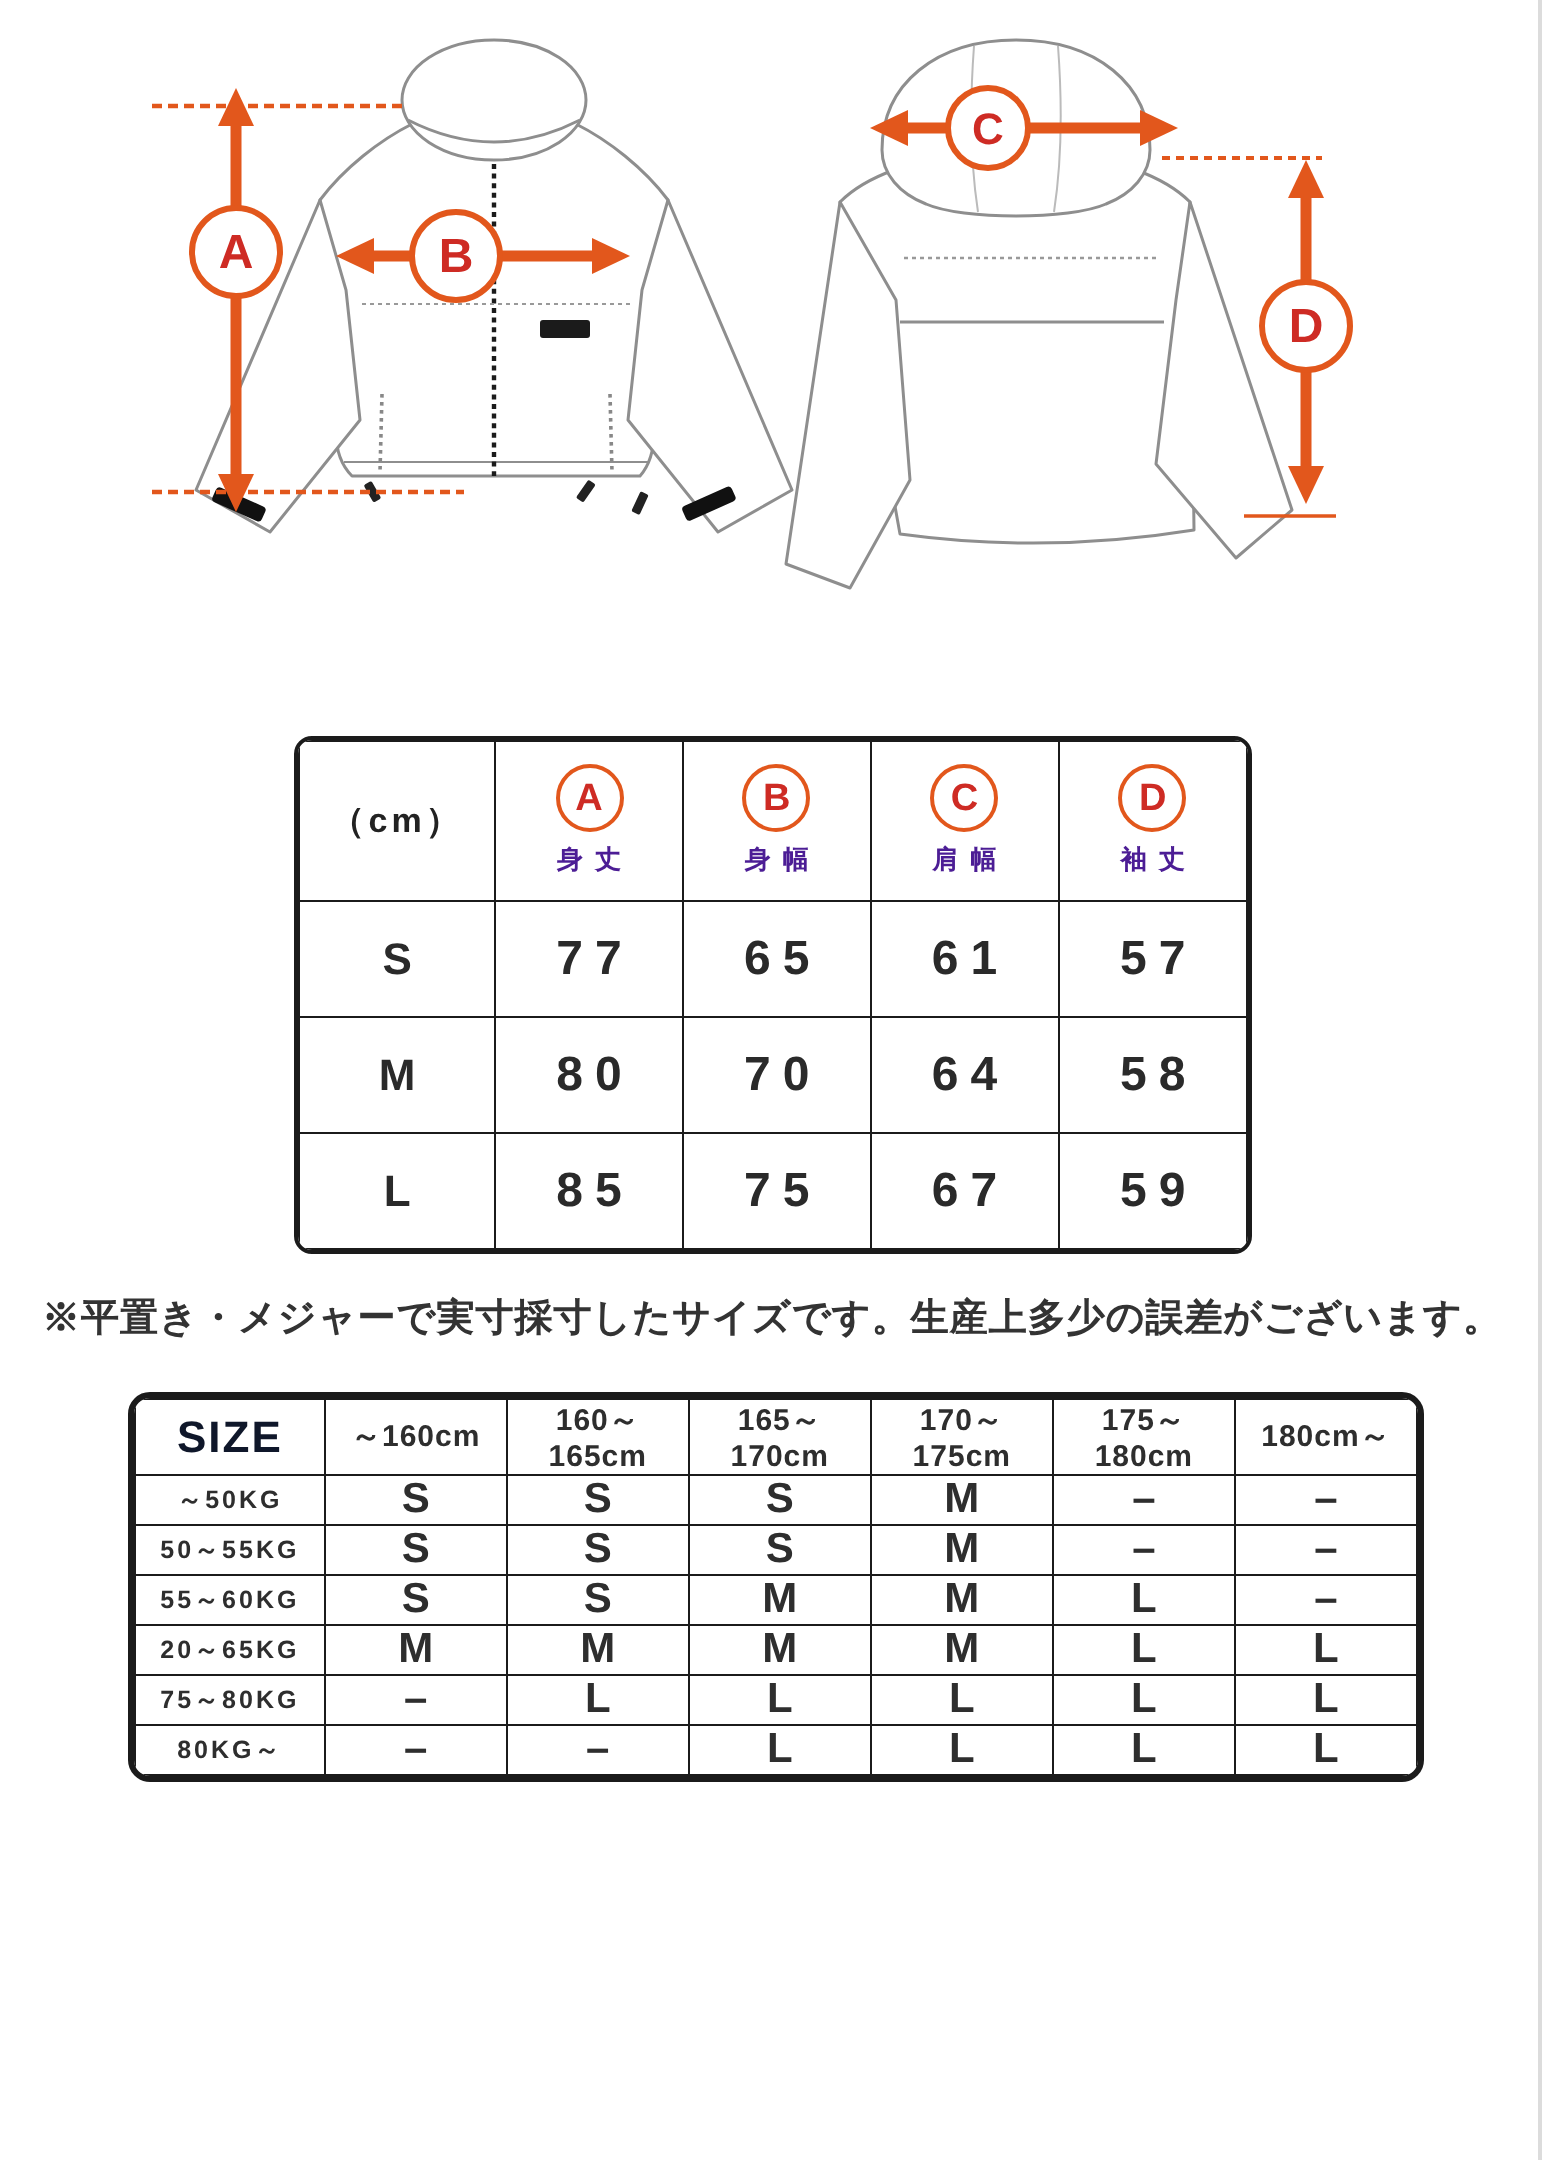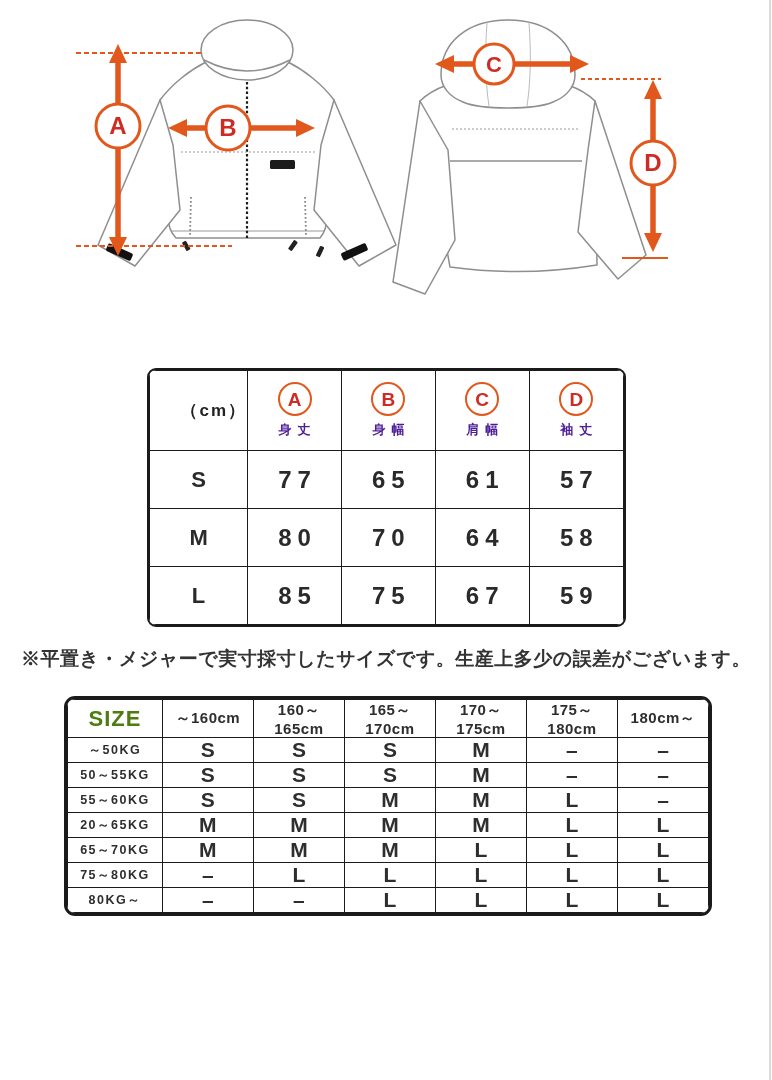--- a/index.html
+++ b/index.html
@@ -16,21 +16,21 @@
   
   .table1-wrap {
     box-sizing:border-box; margin:60px 0 0 147px; width:479px;
     border:2.6px solid #1b1b1b; border-radius:9px; overflow:hidden; background:#fff;
   }
   table { border-collapse:collapse; width:100%; table-layout:fixed; }
   th, td { border:1.5px solid #1b1b1b; text-align:center; vertical-align:middle; padding:0; }
 
   .t1 thead tr { height:80px; }
   .t1 tbody tr { height:58px; }
-  .t1 .unit { font-size:17px; font-weight:700; letter-spacing:2px; color:#222;text-align:right; }
+  .t1 .unit { font-size:17px; font-weight:700; letter-spacing:2px; color:#222; }
   .cl {
     display:inline-flex; align-items:center; justify-content:center;
     width:30px; height:30px; border:2.6px solid #E2571C; border-radius:50%;
     color:#CE2B24; font-size:19px; font-weight:700; line-height:1;
   }
   .jl { display:block; margin-top:5px; font-size:13px; font-weight:700; letter-spacing:6px; text-indent:6px; color:#4c1d95; }
   .t1 tbody td { font-size:24px; font-weight:600; letter-spacing:6px; text-indent:6px; color:#2a2a2a; }
   .t1 tbody td.row-label { font-size:22px; font-weight:700; letter-spacing:0; text-indent:0; }
 
   
@@ -44,21 +44,21 @@
   }
 
   
   .table2-wrap {
     box-sizing:border-box; margin:24px 0 0 64px; width:648px;
     border:3px solid #1b1b1b; border-radius:11px; overflow:hidden; background:#fff;
   }
   .t2 thead tr { height:38px; }
   .t2 tbody tr { height:15px; }
   .t2 thead th { font-size:15px; font-weight:700; letter-spacing:0.5px; color:#2e2e2e; }
-  .t2 thead th.corner { font-size:22px; letter-spacing:1px; color:#4d7c0f; }
+  .t2 thead th.corner { font-size:22px; letter-spacing:1px; color:#0f172a; }
   .t2 tbody td { font-size:21px; font-weight:700; color:#2e2e2e; }
   .t2 tbody td.row-label { font-size:12.5px; font-weight:700; letter-spacing:1.5px; }
 </style>
 </head>
 <body>
 
 <div class="page">
 
   <svg class="diagram" width="772" height="308" viewBox="0 0 772 308">
 
@@ -249,29 +249,20 @@
           <tr>
             <td class="row-label">20～65KG</td>
             <td>M</td>
             <td>M</td>
             <td>M</td>
             <td>M</td>
             <td>L</td>
             <td>L</td>
           </tr>
           <tr>
-            <td class="row-label">65～70KG</td>
-            <td>M</td>
-            <td>M</td>
-            <td>M</td>
-            <td>L</td>
-            <td>L</td>
-            <td>L</td>
-          </tr>
-          <tr>
             <td class="row-label">75～80KG</td>
             <td>–</td>
             <td>L</td>
             <td>L</td>
             <td>L</td>
             <td>L</td>
             <td>L</td>
           </tr>
           <tr>
             <td class="row-label">80KG～</td>

